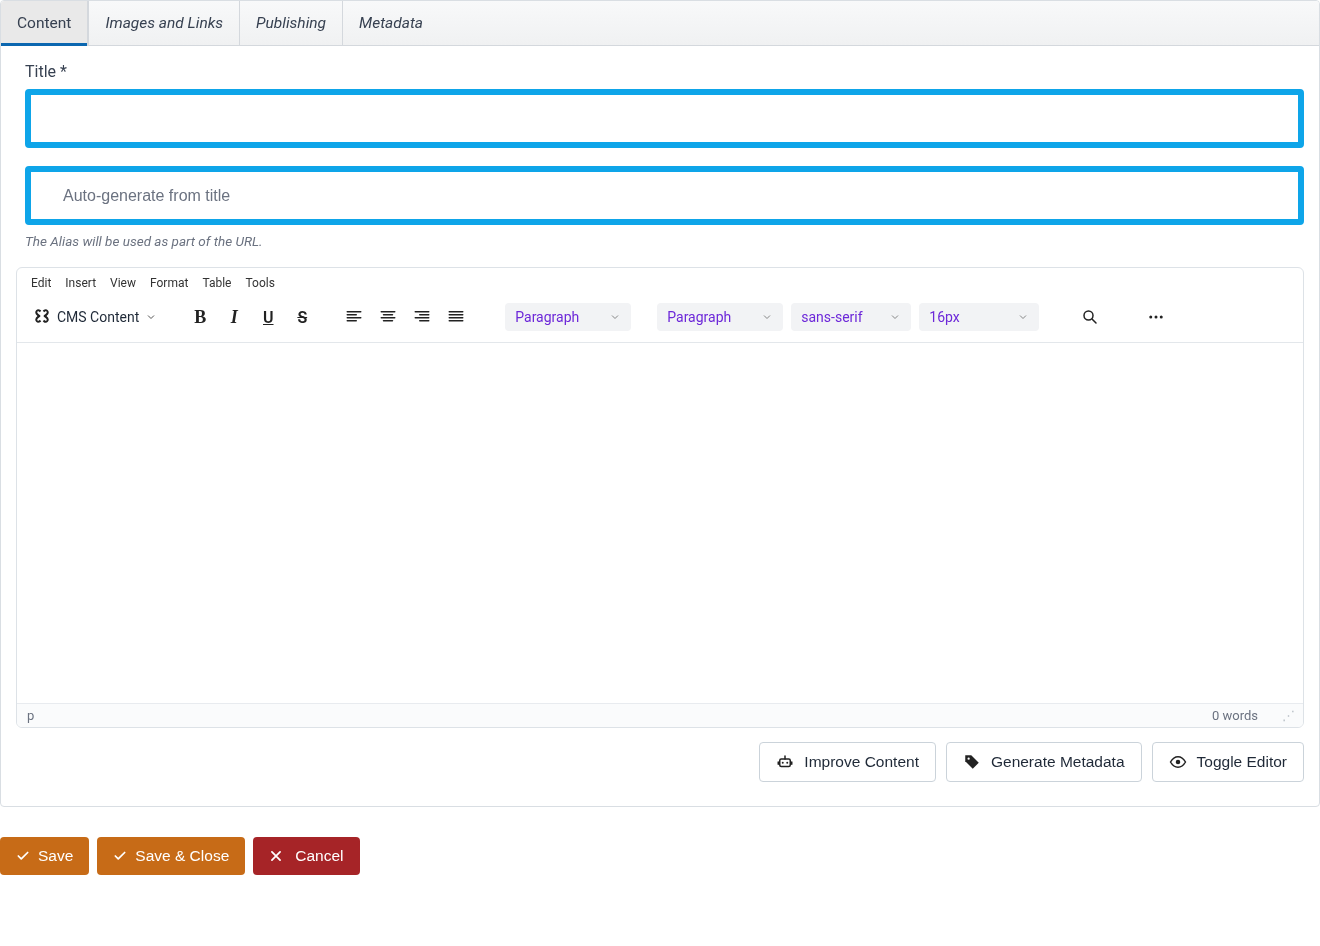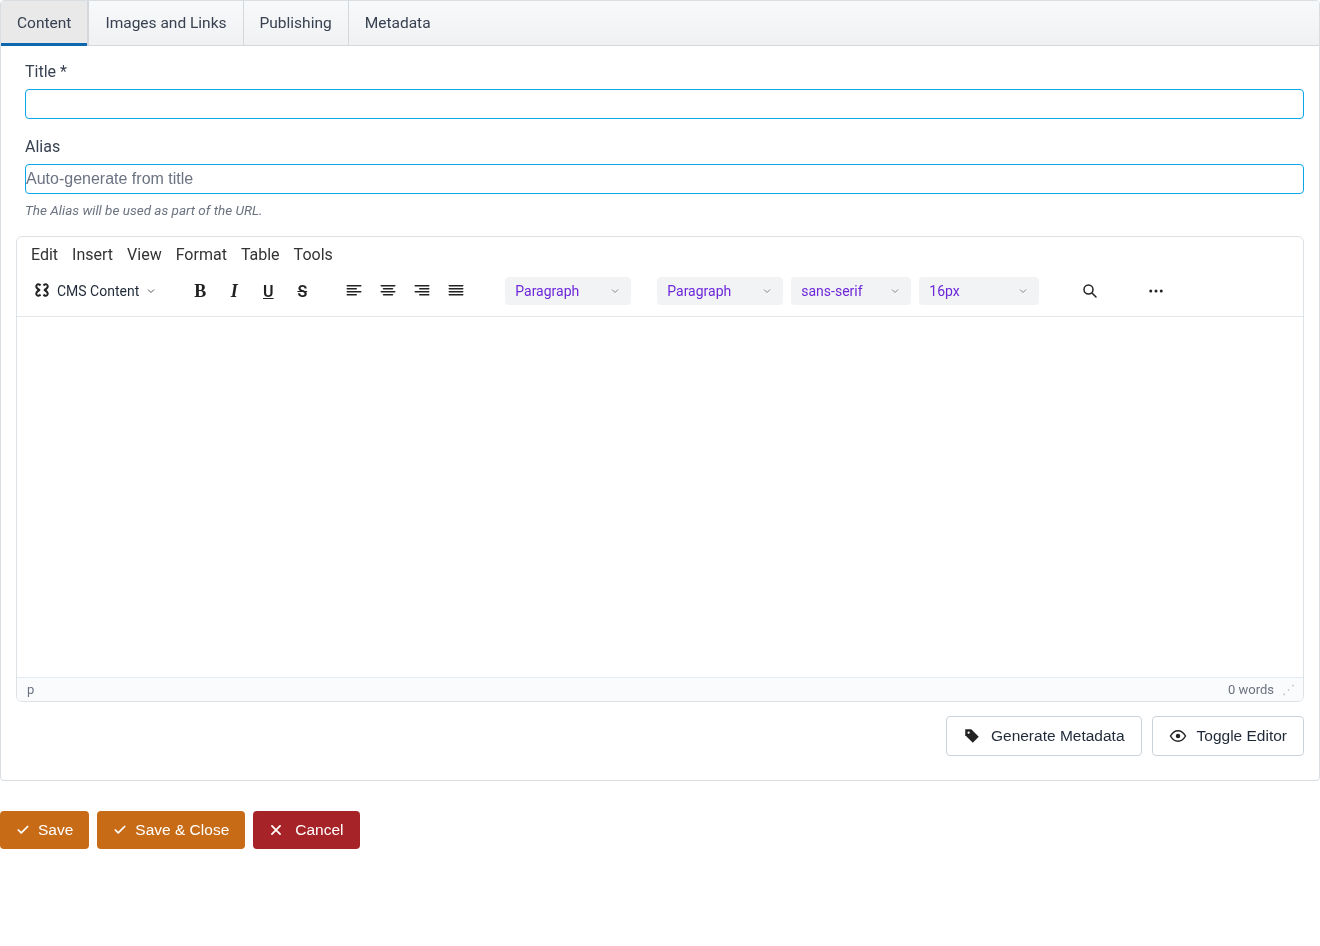--- a/index.html
+++ b/index.html
@@ -2,29 +2,29 @@
 <html><head>
 <meta charset="utf-8">
 <style>
 * { box-sizing: border-box; margin: 0; padding: 0; }
 body { font-family: -apple-system, BlinkMacSystemFont, "Segoe UI", Roboto, Arial, sans-serif; font-size: 15px; color: #1f2937; background: #fff; padding: 0; }
 .panel { border: 1px solid #d9dee3; border-radius: 4px; margin: 0 0 30px 0; overflow: hidden; }
 .tabs { display: flex; background: linear-gradient(#f8f9fa, #f0f1f2); border-bottom: 1px solid #d4d8dd; text-align: right; }
 .tab { padding: 13px 16px; cursor: pointer; font-size: 15.5px; color: #374151; }
 .tab.active { background: #e9e9e9; position: relative; border-right: 1px solid #d4d8dd; }
 .tab.active::after { content: ""; position: absolute; left: 0; right: 0; bottom: -1px; height: 3px; background: #0b67b0; }
-.tab + .tab { border-left: 1px solid #d4d8dd; }
+.tab + .tab { border-left: 1px solid #d4d8dd; font-style: italic; }
 .content-area { padding: 16px 15px 24px 15px; }
 .field { margin-bottom: 18px; margin-left: 9px; }
 .field-label { font-size: 16px; color: #374151; margin-bottom: 8px; display: block; }
-.text-input { width: 100%; height: 30px; border: 1px solid #0ea5e9; border-radius: 4px; padding: 8px 0; font-size: 16px; color: #374151; background: #fff; }
+.text-input { width: 100%; height: 59px; border: 6px solid #0ea5e9; border-radius: 4px; padding: 8px 32px; font-size: 16px; color: #374151; background: #fff; }
 .text-input::placeholder { color: #6b7280; }
 .help-text { font-size: 13.5px; color: #6b7280; margin-top: 8px; font-style: italic; }
 .editor-wrap { border: 1px solid #dde2e7; border-radius: 6px; background: #fff; overflow: hidden; }
-.editor-menubar { display: flex; gap: 14px; padding: 8px 14px 6px 14px; font-size: 16px; color: #333; }
+.editor-menubar { display: flex; gap: 14px; padding: 8px 14px 6px 14px; font-size: 12px; color: #333; }
 .editor-menubar span { cursor: pointer; }
 .editor-toolbar { display: flex; align-items: center; gap: 4px; padding: 6px 10px 10px 10px; border-bottom: 1px solid #e3e7eb; flex-wrap: wrap; }
 .tb-group { display: flex; align-items: center; gap: 4px; }
 .tb-sep { width: 14px; }
 .tb-btn { width: 30px; height: 30px; display: inline-flex; align-items: center; justify-content: center; border-radius: 4px; cursor: pointer; color: #222; font-weight: 600; }
 .tb-btn svg { width: 18px; height: 18px; }
 .tb-cms { display: inline-flex; align-items: center; gap: 6px; padding: 4px 6px; cursor: pointer; font-size: 14px; }
 .tb-select { display: inline-flex; align-items: center; justify-content: space-between; background: #f2f3f5; border-radius: 4px; padding: 6px 10px; font-size: 14px; color: #6d28d9; cursor: pointer; min-width: 100px; }
 .tb-select .chev { margin-left: 8px; opacity: .7; }
 .editor-body { min-height: 360px; padding: 12px; background: #fff; }
@@ -52,21 +52,20 @@
   </div>
 
   <div class="content-area">
 
     <div class="field">
       <label class="field-label">Title *</label>
       <input class="text-input" type="text" value="" style="">
     </div>
 
     <div class="field">
-      <label class="field-label">Alias</label>
       <input class="text-input" type="text" placeholder="Auto-generate from title" style="">
       <div class="help-text">The Alias will be used as part of the URL.</div>
     </div>
 
     <div class="editor-wrap">
       <div class="editor-menubar">
         <span>Edit</span>
         <span>Insert</span>
         <span>View</span>
         <span>Format</span>
@@ -175,28 +174,37 @@
               <circle cx="12" cy="12" r="2" fill="#222"></circle>
               <circle cx="19" cy="12" r="2" fill="#222"></circle>
             </svg>
         </span>
       </div>
 
       <div class="editor-body" contenteditable="true" style=""></div>
 
       <div class="editor-status">
         <span>p</span>
-        <span style="display:flex;align-items:center;gap:8px">
+        <span style="display:flex;align-items:center;gap:24px">
           <span>0 words</span>
           <span class="grip">⋰</span>
         </span>
       </div>
     </div>
 
     <div class="editor-actions">
+      <button class="btn-outline">
+        <svg viewBox="0 0 24 24">
+            <rect x="5" y="8" width="14" height="10" rx="2" fill="none" stroke="#222" stroke-width="2"></rect>
+            <circle cx="9" cy="13" r="1.3" fill="#222"></circle>
+            <circle cx="15" cy="13" r="1.3" fill="#222"></circle>
+            <path d="M12 4v4M3 12v3M21 12v3" stroke="#222" stroke-width="2" stroke-linecap="round"></path>
+          </svg>
+        <span>Improve Content</span>
+      </button>
       <button class="btn-outline">
         <svg viewBox="0 0 24 24">
             <path d="M3 3h8l10 10-8 8L3 11V3z" fill="#222"></path>
             <circle cx="7.5" cy="7.5" r="1.5" fill="#fff"></circle>
           </svg>
         <span>Generate Metadata</span>
       </button>
       <button class="btn-outline">
         <svg viewBox="0 0 24 24">
             <path d="M2 12s4-7 10-7 10 7 10 7-4 7-10 7S2 12 2 12z" fill="none" stroke="#222" stroke-width="2"></path>

